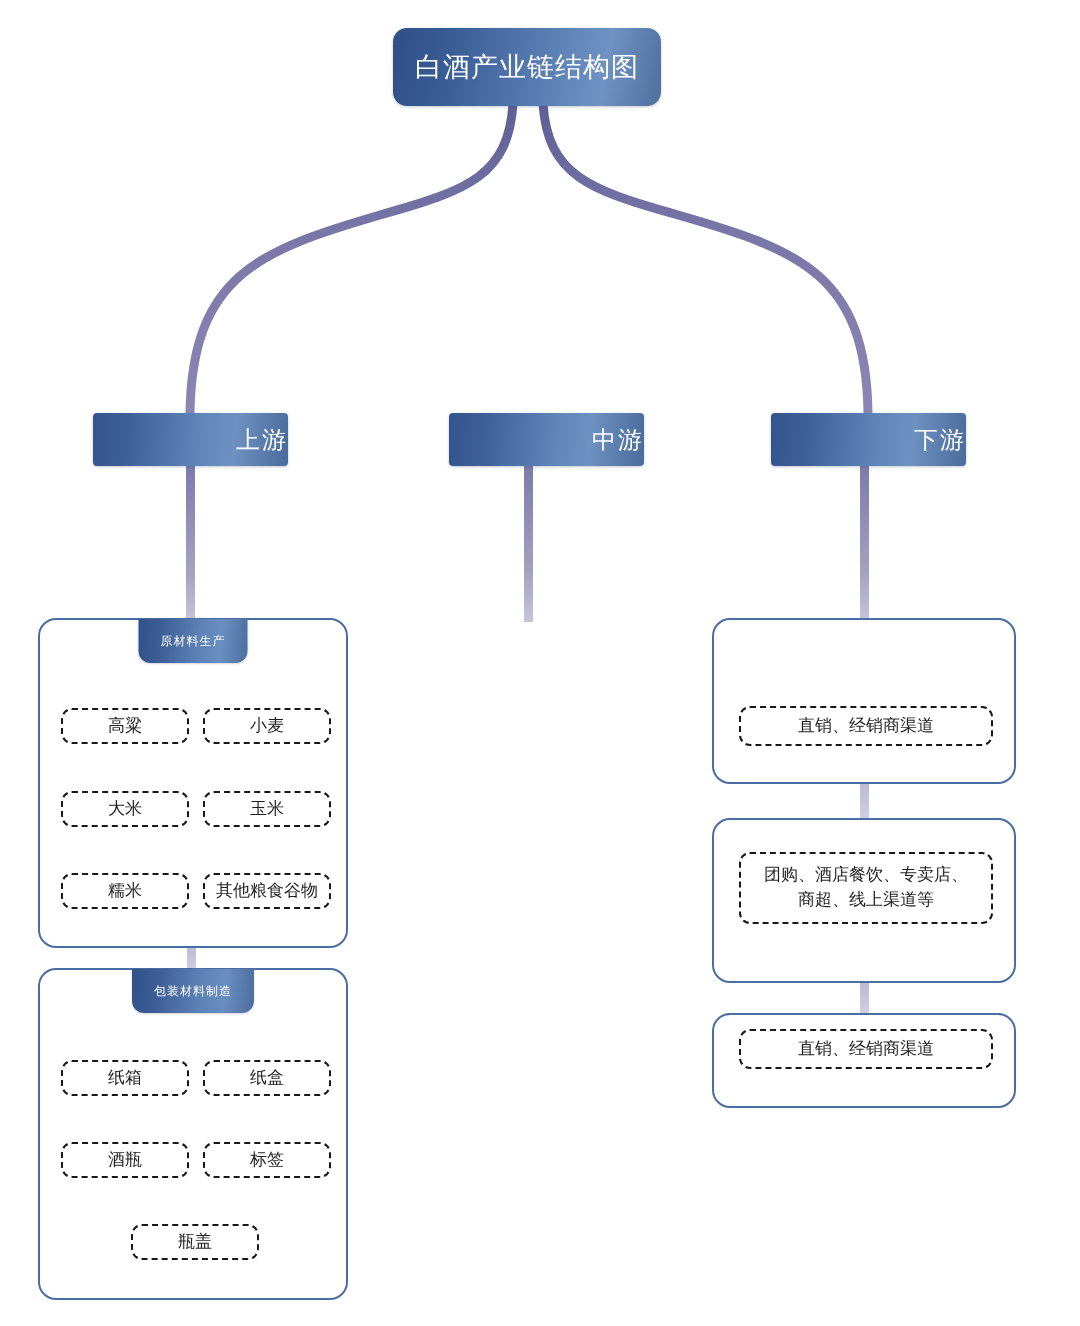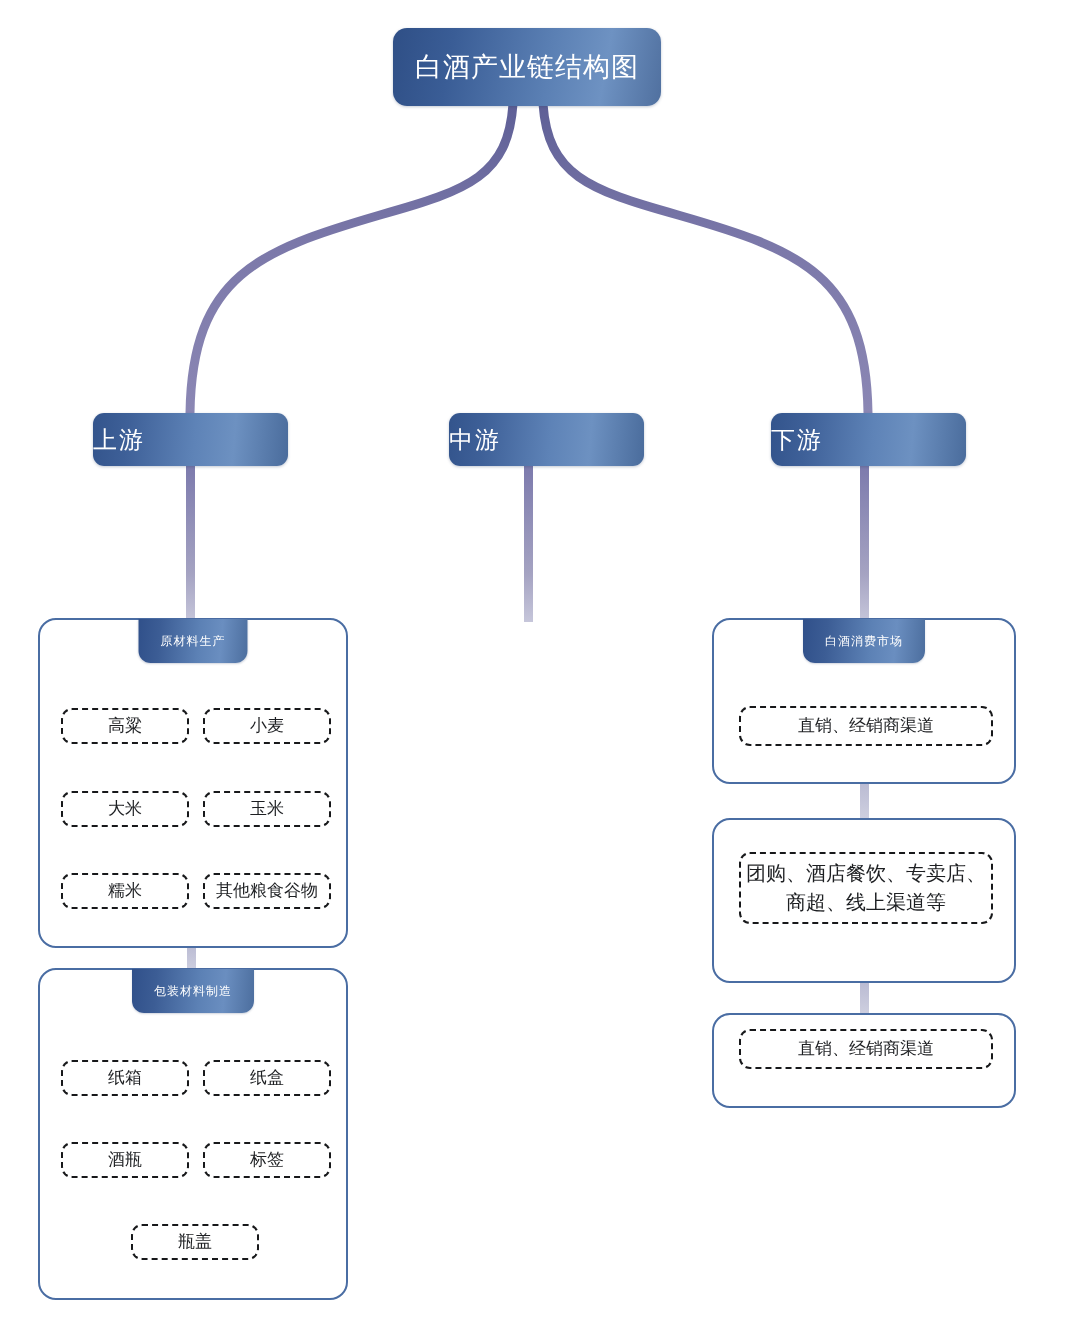--- a/index.html
+++ b/index.html
@@ -41,24 +41,24 @@
     font-size:27px;
     letter-spacing:1px;
     font-weight:400;
   }
 
   
   .tier{
     position:absolute;
     top:413px;
     width:195px; height:53px;
-    border-radius:11px;
+    border-radius:4px;
     background:linear-gradient(95deg,#33548c 0%,#3e6098 18%,#5e83b7 52%,#6d91c1 72%,#4a6c9c 100%);
     box-shadow:0 1px 3px rgba(40,60,100,.28);
-    display:flex; align-items:center; justify-content:flex-start;
+    display:flex; align-items:center; justify-content:flex-end;
     z-index:4;
   }
   .tier span{ color:#ffffff; font-size:24px; letter-spacing:2px; }
   #tier-up{ left:93px; }
   #tier-mid{ left:433px;margin-left:16px; }
   #tier-down{ left:771px; }
 
   
   .group{
     position:absolute;
@@ -94,21 +94,21 @@
     border:2px dashed #17181a;
     border-radius:11px;
     background:#ffffff;
     display:flex; align-items:center; justify-content:center;
     text-align:center;
     color:#1d1f22;
     font-size:17px;
     line-height:1.45;
   }
   .item.bold{ font-weight:700; }
-  .item.wide-text{ font-size:20px; }
+  .item.wide-text{ font-size:17px; }
 
   
   #grp-raw    { left:38px;  top:618px;  width:310px; height:330px; }
   #grp-pack   { left:38px;  top:968px;  width:310px; height:332px; }
   #grp-prod   { left:376px; top:618px;  width:304px; height:437px; }
   #grp-mkt1   { left:712px; top:618px;  width:304px; height:166px; }
   #grp-mkt2   { left:712px; top:818px;  width:304px; height:165px; }
   #grp-mkt3   { left:712px; top:1013px; width:304px; height:95px; }
 </style>
 </head>
@@ -181,23 +181,20 @@
     </div>
     <div class="item" style="left:21px;top:90px;width:128px;height:36px;">纸箱</div>
     <div class="item" style="left:163px;top:90px;width:128px;height:36px;">纸盒</div>
     <div class="item" style="left:21px;top:172px;width:128px;height:36px;">酒瓶</div>
     <div class="item" style="left:163px;top:172px;width:128px;height:36px;">标签</div>
     <div class="item" style="left:91px;top:254px;width:128px;height:36px;">瓶盖</div>
   </div>
 
 
   <div class="group" id="grp-mkt1">
-    <div class="group-header">
-      <span>白酒消费市场</span>
-    </div>
     <div class="item" style="left:25px;top:86px;width:254px;height:40px;">直销、经销商渠道</div>
   </div>
 
   <div class="group" id="grp-mkt2">
     <div class="item wide-text" style="left:25px;top:32px;width:254px;height:72px;white-space:pre-line;">团购、酒店餐饮、专卖店、
 商超、线上渠道等</div>
   </div>
 
   <div class="group" id="grp-mkt3">
     <div class="item" style="left:25px;top:14px;width:254px;height:40px;">直销、经销商渠道</div>

